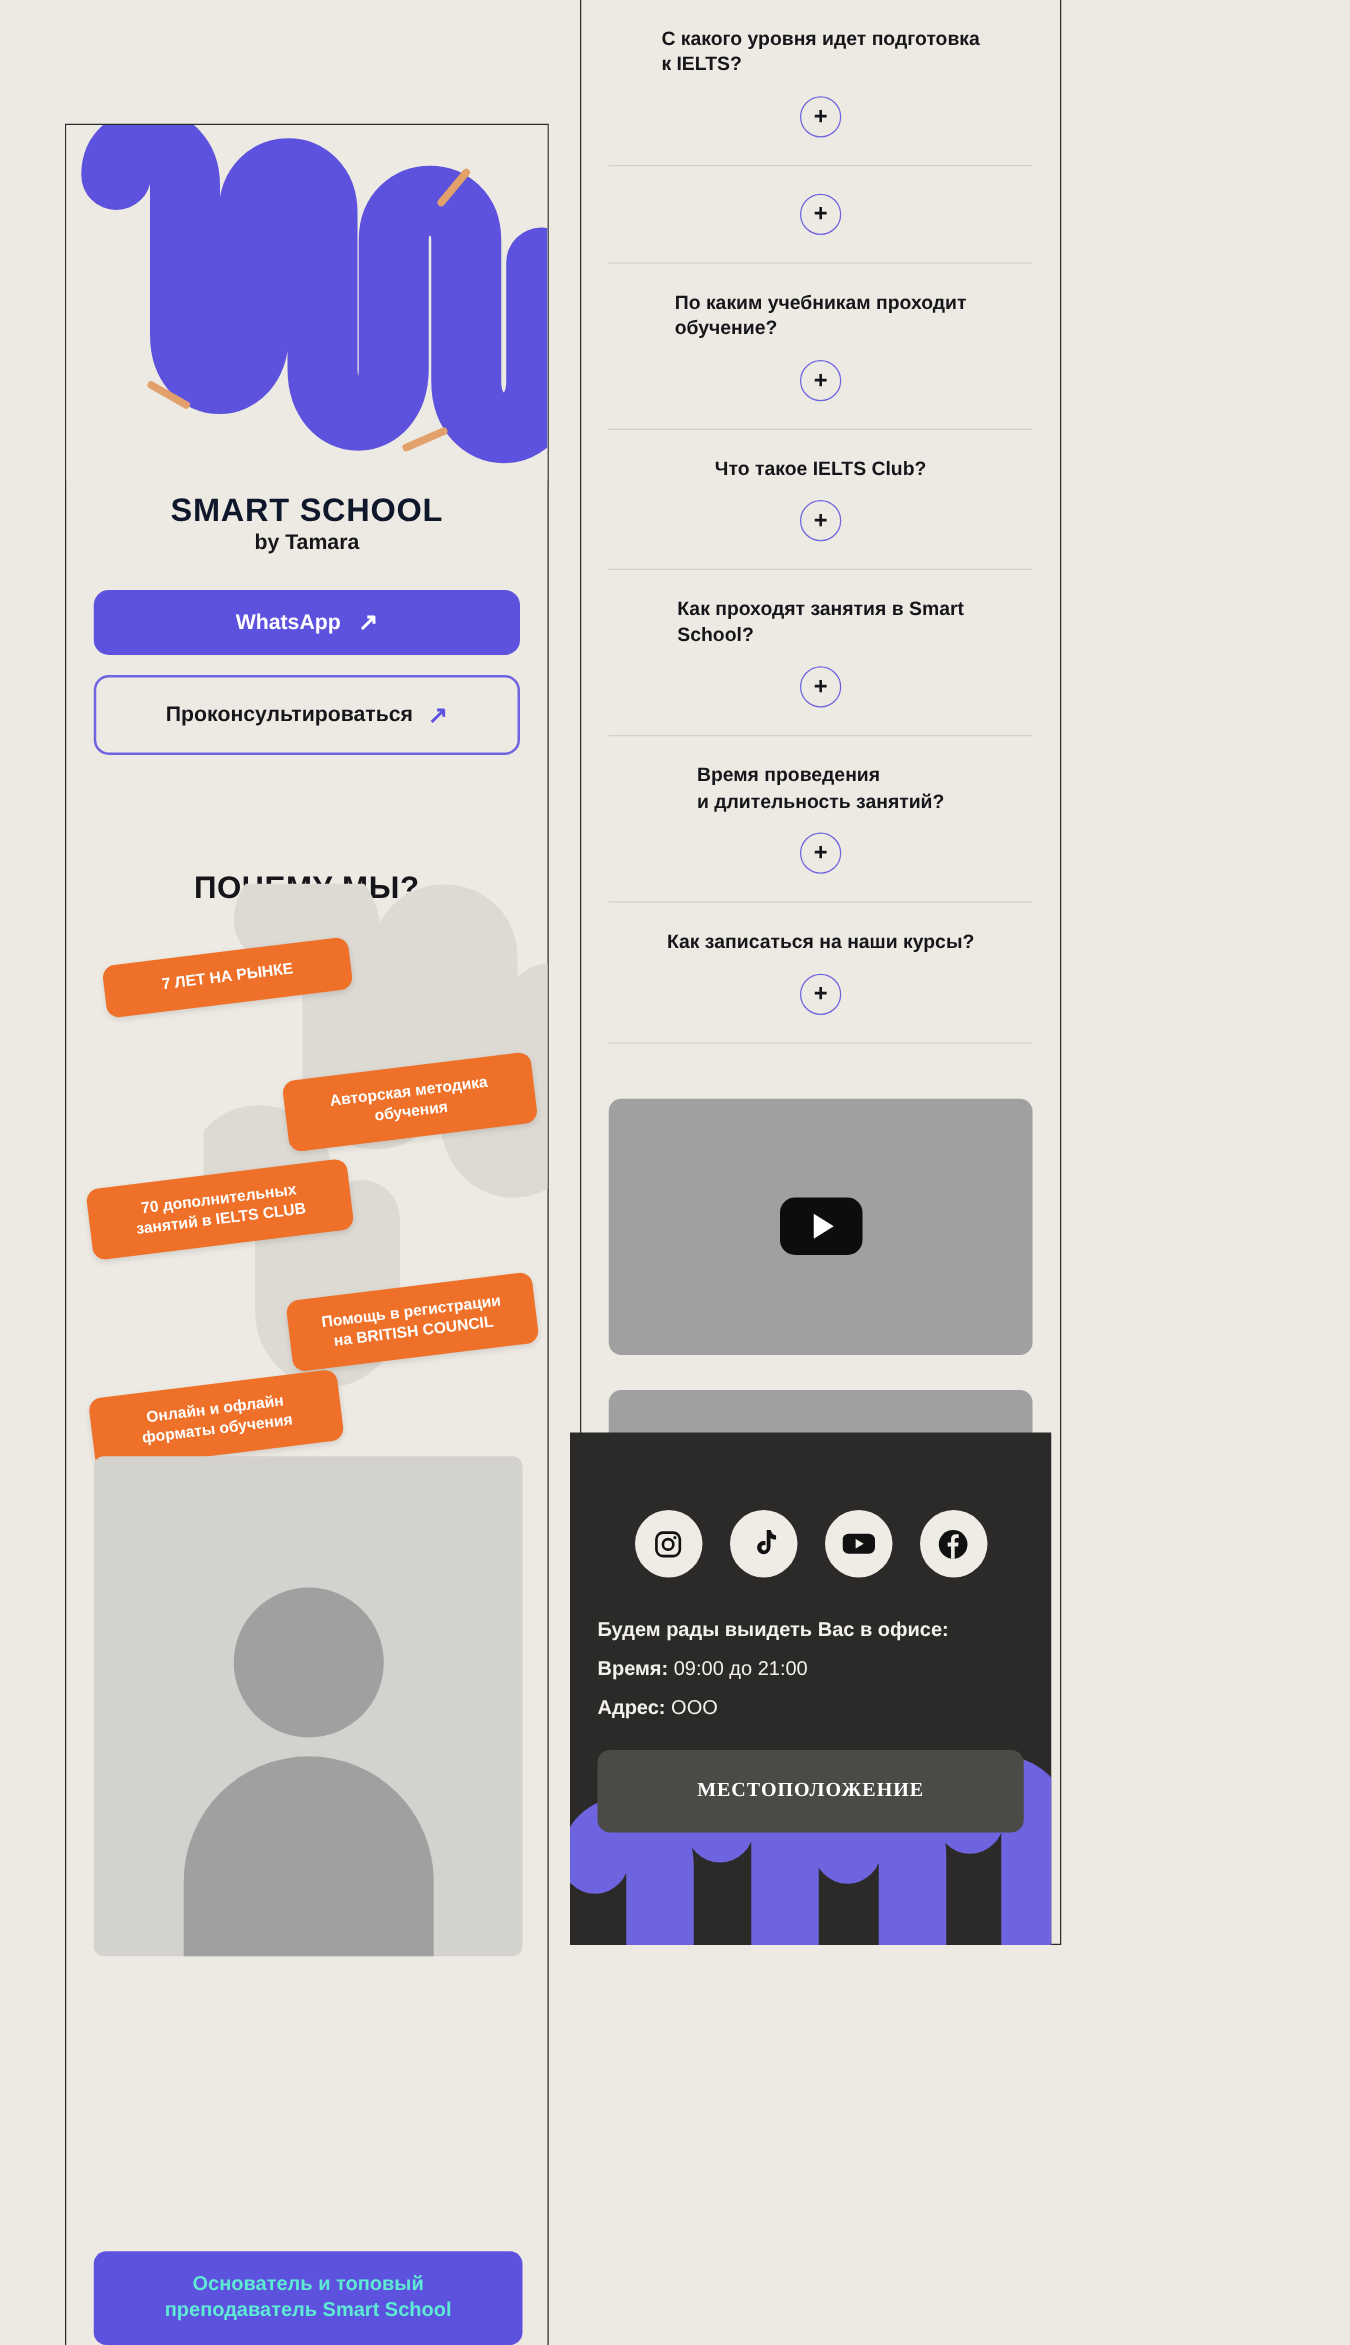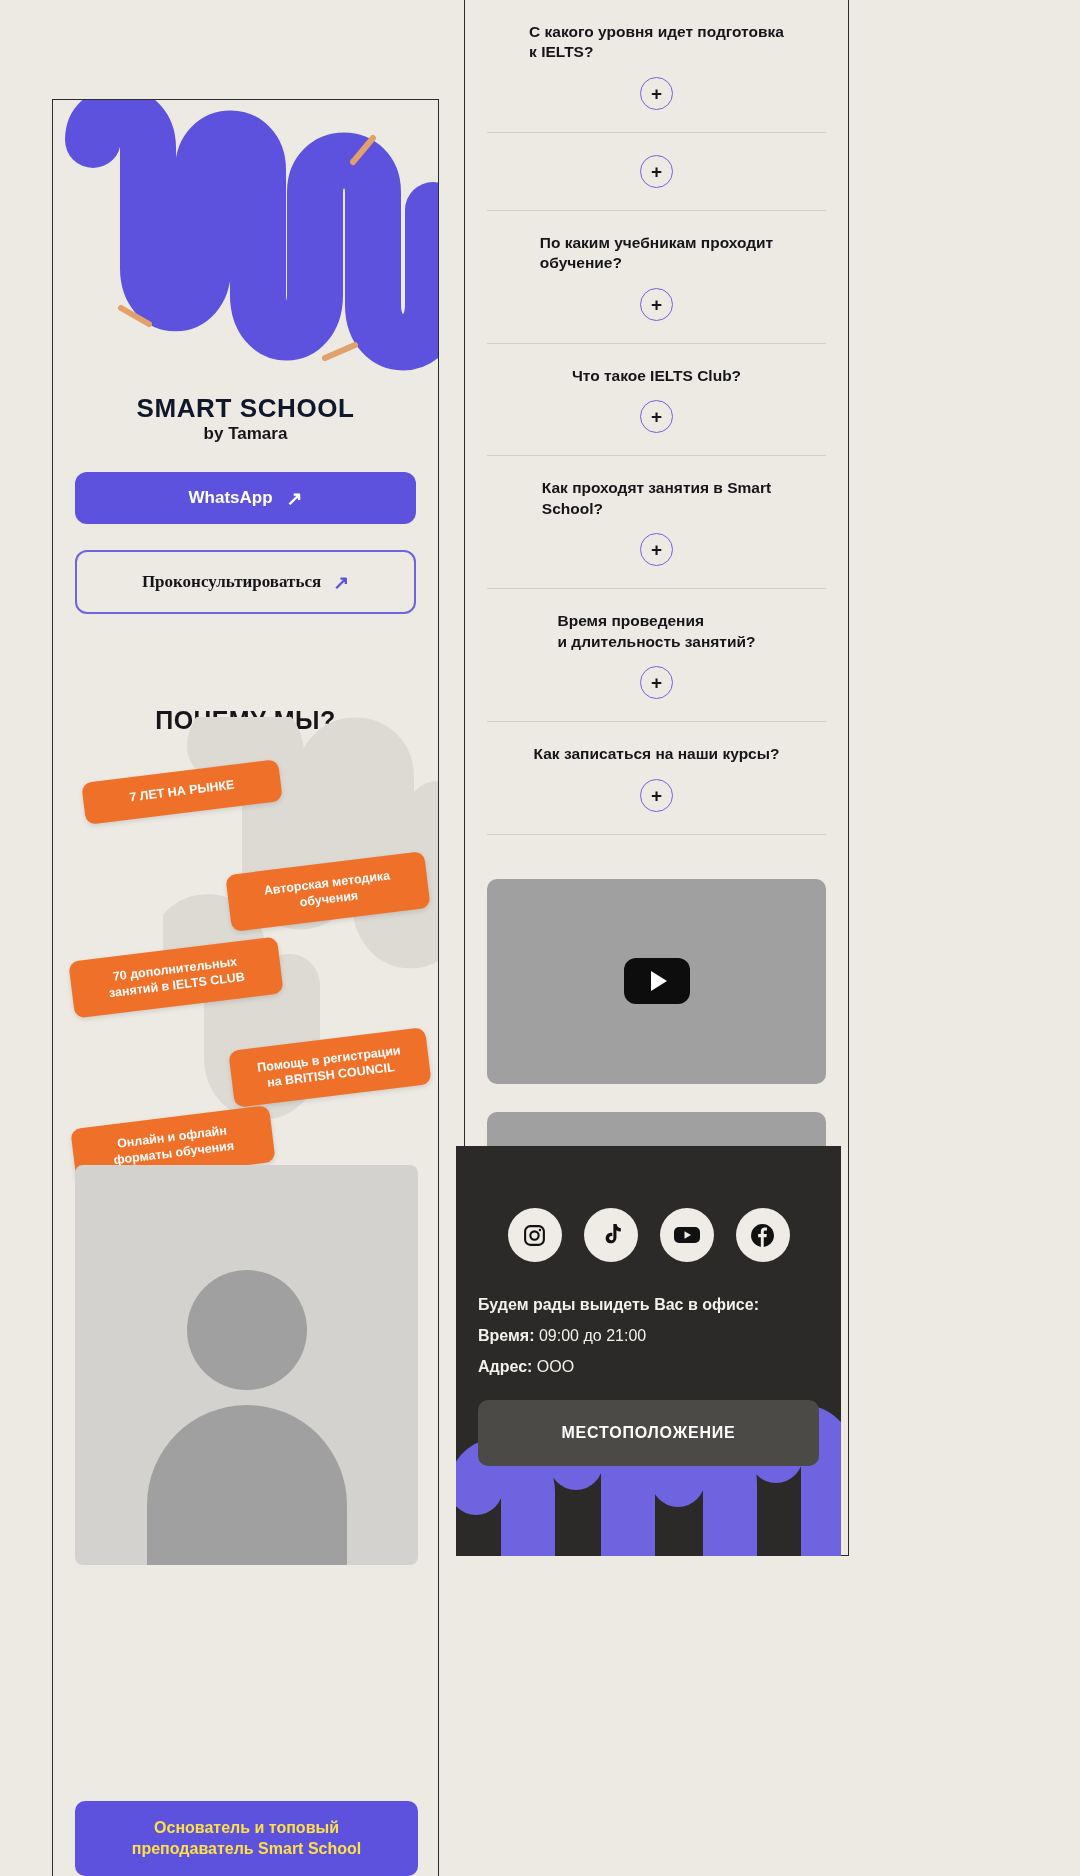--- a/index.html
+++ b/index.html
@@ -35,26 +35,25 @@
   }
 
   .btn-wa {
     margin: 28px 22px 0 22px; height: 52px;
     background:#5c52dd; border-radius: 12px;
     display:flex; align-items:center; justify-content:center; gap:14px;
     color:#fff; font-weight:800; font-size:17px;
     cursor: pointer;
   }
   .btn-outline {
-    margin: 26px 22px 0 22px; height: 64px;
+    margin: 16px 22px 0 22px; height: 64px;
     background:transparent; border:2px solid #6f64e0; border-radius: 12px;
     display:flex; align-items:center; justify-content:center; gap:12px;
     color:#16161a; font-weight:800; font-size:17px;
     cursor: pointer;
-    font-family: Liberation Serif, serif;
   }
   .arrow-ne { font-size: 19px; line-height:1; display:inline-block; }
   .arrow-ne.violet { color:#5c52dd; }
 
   .why-title {
     text-align:center; font-size:25px; font-weight:800;
     letter-spacing:.5px; color:#16161a; margin-top: 92px;
   }
 
   .tags-wrap { position:relative; height: 380px; margin-top: 22px; }
@@ -80,21 +79,21 @@
   .avatar-head {
     position:absolute; left:50%; top:105px; transform:translateX(-50%);
     width:120px; height:120px; border-radius:50%; background:#a0a0a0;
   }
   .avatar-body {
     position:absolute; left:50%; top:240px; transform:translateX(-50%);
     width:200px; height:200px; border-radius:100px 100px 0 0; background:#a0a0a0;
   }
   .teacher-caption {
     position:absolute; left:22px; bottom: 12px; width: 343px;
-    background:#5c52dd; color:#fde047; border-radius: 10px;
+    background:#5c52dd; color:#5eead4; border-radius: 10px;
     padding: 16px 14px; text-align:center;
     font-weight:800; font-size:16px; line-height:1.35;
     cursor:pointer;
   }
 
   
   .right-col {
     position:absolute; left: 464px; top: -2px;
     width: 385px; height: 1558px;
     background:#edeae4; border: 1.5px solid #2c2c2c;
@@ -153,21 +152,21 @@
     display:flex; align-items:center; justify-content:center; cursor:pointer;
   }
   .footer-lines { position:relative; z-index:2; margin: 34px 0 0 22px; color:#f3f1ec; }
   .footer-lines .ln { font-size:16px; margin-bottom: 13px; font-weight: 400; }
   .footer-lines .ln b { font-weight: 800; }
   .loc-btn {
     position:relative; z-index:2;
     margin: 24px 22px 0 22px; height: 66px; background:#4b4a47;
     border-radius: 10px; color:#fff; font-weight:800; font-size:16px;
     letter-spacing: .8px;
-    display:flex; align-items:center; justify-content:center; cursor:pointer;
+    display:flex; align-items:center; justify-content:center; cursor:pointer;font-family:Liberation Serif, serif;
   }
 </style>
 </head>
 <body>
 
 <div class="page">
 
   <div class="left-col">
 
     <div class="hero">

